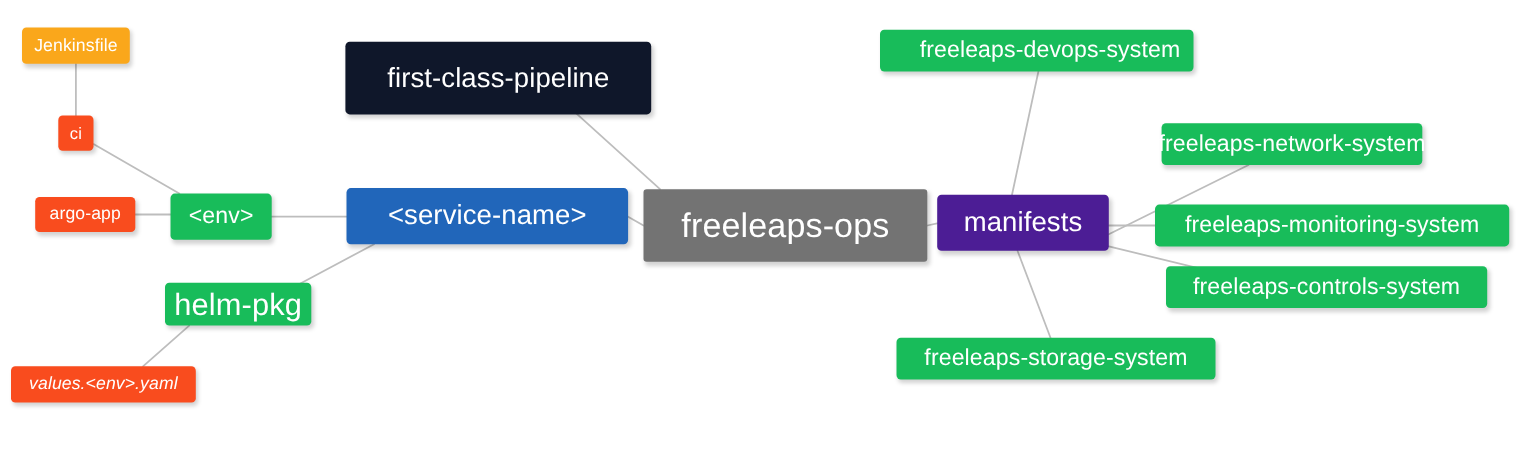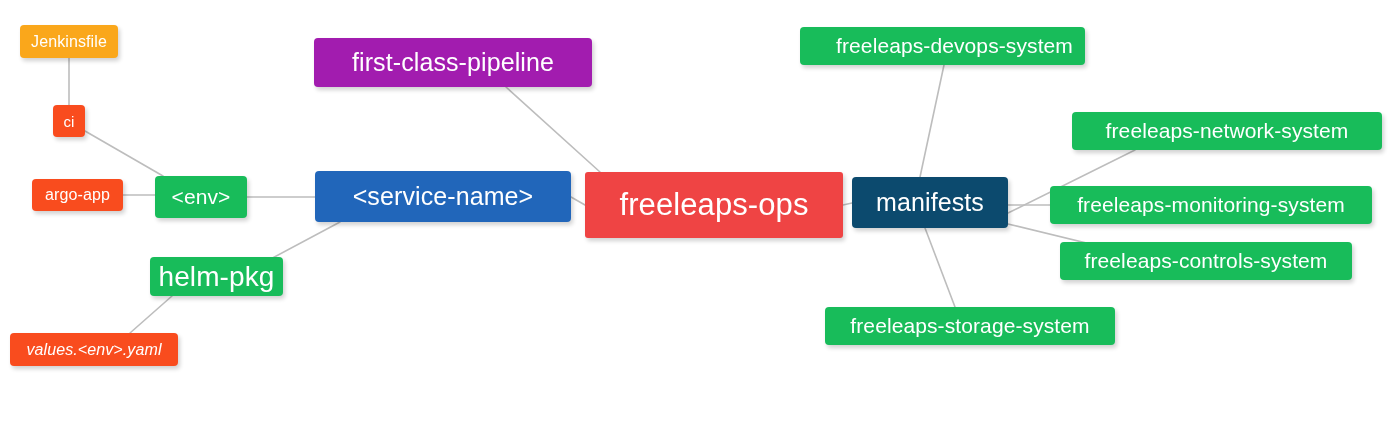--- a/index.html
+++ b/index.html
@@ -53,30 +53,30 @@
       <line x1="155" y1="195" x2="123" y2="195" stroke="#bdbdbd" stroke-width="1.6" stroke-linecap="round"></line>
       <line x1="69" y1="105" x2="69" y2="58" stroke="#bdbdbd" stroke-width="1.6" stroke-linecap="round"></line>
       <line x1="172" y1="296" x2="130" y2="333" stroke="#bdbdbd" stroke-width="1.6" stroke-linecap="round"></line>
       <line x1="920" y1="177" x2="944" y2="65" stroke="#bdbdbd" stroke-width="1.6" stroke-linecap="round"></line>
       <line x1="1008" y1="213" x2="1135" y2="150" stroke="#bdbdbd" stroke-width="1.6" stroke-linecap="round"></line>
       <line x1="1008" y1="205" x2="1050" y2="205" stroke="#bdbdbd" stroke-width="1.6" stroke-linecap="round"></line>
       <line x1="1008" y1="224" x2="1148" y2="258" stroke="#bdbdbd" stroke-width="1.6" stroke-linecap="round"></line>
       <line x1="925" y1="228" x2="955" y2="307" stroke="#bdbdbd" stroke-width="1.6" stroke-linecap="round"></line>
     </svg>
   <div id="node-layer">
-      <div class="node root" style="left: 585px; top: 172px; width: 258px; height: 66px; background: #ef4444; font-size: 31px;">
+      <div class="node root" style="left: 585px; top: 172px; width: 258px; height: 66px; background: #737373; font-size: 31px;">
         <span>freeleaps-ops</span>
       </div>
       <div class="node" style="left: 315px; top: 171px; width: 256px; height: 51px; background: rgb(33, 102, 186); font-size: 25px;">
         <span>&lt;service-name&gt;</span>
       </div>
-      <div class="node" style="left: 852px; top: 177px; width: 156px; height: 51px; background: #0c4a6e; font-size: 25px;">
+      <div class="node" style="left: 852px; top: 177px; width: 156px; height: 51px; background: #4c1d95; font-size: 25px;">
         <span>manifests</span>
       </div>
-      <div class="node" style="left: 314px; top: 38px; width: 278px; height: 49px; background: #a21caf; font-size: 25px;">
+      <div class="node" style="left: 314px; top: 38px; width: 278px; height: 66px; background: #0f172a; font-size: 25px;">
         <span>first-class-pipeline</span>
       </div>
       <div class="node" style="left: 155px; top: 176px; width: 92px; height: 42px; background: rgb(24, 188, 90); font-size: 21px;">
         <span>&lt;env&gt;</span>
       </div>
       <div class="node" style="left: 150px; top: 257px; width: 133px; height: 39px; background: rgb(24, 188, 90); font-size: 28px;">
         <span>helm-pkg</span>
       </div>
       <div class="node" style="left: 53px; top: 105px; width: 32px; height: 32px; background: rgb(249, 76, 30); font-size: 15px;">
         <span>ci</span>
@@ -86,26 +86,26 @@
       </div>
       <div class="node" style="left: 10px; top: 333px; width: 168px; height: 33px; background: rgb(249, 76, 30); font-size: 16px; font-style: italic;">
         <span>values.&lt;env&gt;.yaml</span>
       </div>
       <div class="node" style="left: 20px; top: 25px; width: 98px; height: 33px; background: rgb(250, 167, 27); font-size: 16px;">
         <span>Jenkinsfile</span>
       </div>
       <div class="node" style="left: 800px; top: 27px; width: 285px; height: 38px; background: rgb(24, 188, 90); font-size: 21px; padding-left: 24px;">
         <span>freeleaps-devops-system</span>
       </div>
-      <div class="node" style="left: 1056px; top: 112px; width: 310px; height: 38px; background: rgb(24, 188, 90); font-size: 21px; margin-left: 16px;">
+      <div class="node" style="left: 1056px; top: 112px; width: 237px; height: 38px; background: rgb(24, 188, 90); font-size: 21px;">
         <span>freeleaps-network-system</span>
       </div>
       <div class="node" style="left: 1050px; top: 186px; width: 322px; height: 38px; background: rgb(24, 188, 90); font-size: 21px;">
         <span>freeleaps-monitoring-system</span>
       </div>
       <div class="node" style="left: 1060px; top: 242px; width: 292px; height: 38px; background: rgb(24, 188, 90); font-size: 21px;">
         <span>freeleaps-controls-system</span>
       </div>
-      <div class="node" style="left: 815px; top: 307px; width: 290px; height: 38px; background: rgb(24, 188, 90); font-size: 21px; margin-left: 10px;">
+      <div class="node" style="left: 815px; top: 307px; width: 290px; height: 38px; background: rgb(24, 188, 90); font-size: 21px;">
         <span>freeleaps-storage-system</span>
       </div>
     </div>
 </div>
 
 </body></html>

